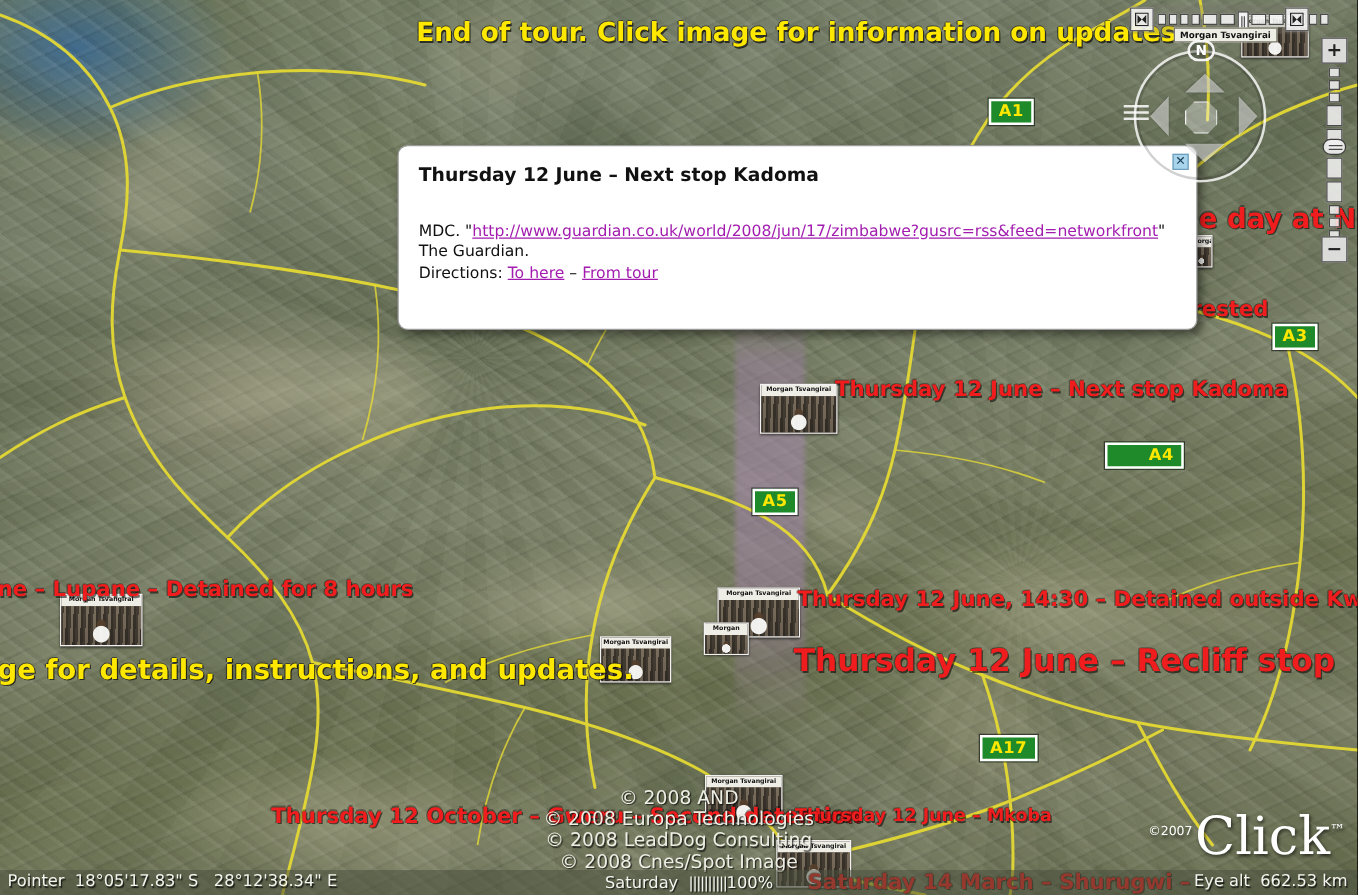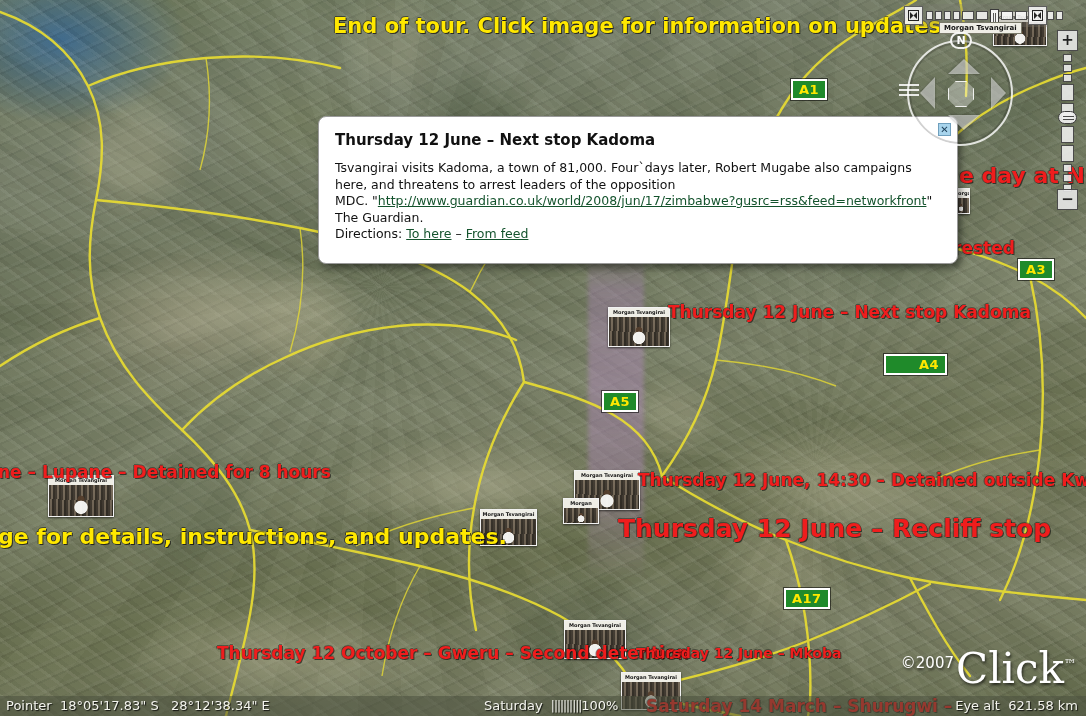--- a/index.html
+++ b/index.html
@@ -112,21 +112,21 @@
     background:#ffffff; border:1px solid #9a9a9a; border-radius:8px;
     box-shadow:3px 4px 7px rgba(0,0,0,.42);
     font-family:"DejaVu Sans", sans-serif;
   }
   #balloon .bl-title {
     font-size:15px; font-weight:bold; color:#111; margin:14px 0 0 16px;
   }
   #balloon .bl-body {
     font-size:12.5px; color:#111; line-height:16.5px; margin:11px 16px 0 16px;
   }
-  #balloon a { color:#14532d; text-decoration:underline; }
+  #balloon a { color:#a21caf; text-decoration:underline; }
   #bl-close {
     position:absolute; right:6px; top:6px; width:13px; height:13px;
     background:#a8d4ec; border:1px solid #6f9fbd;
     color:#1b3d57; font-size:10px; line-height:11px; text-align:center;
     font-family:"DejaVu Sans", sans-serif; cursor:pointer;
   }
   .bl-dirlbl { color:#111; }
 
   
   #timebar {
@@ -227,21 +227,21 @@
     text-shadow:1px 1px 1px rgba(0,0,0,.75);
     pointer-events:none;
   }
   #gbrand {
     position:absolute; right:10px; bottom:26px;
     color:#fff; font-family:"DejaVu Serif", serif; font-size:42px; line-height:42px;
     text-shadow:1px 2px 3px rgba(0,0,0,.65);
   }
   #gbrand sup { font-size:12px; vertical-align:super; }
   #gbrand .yr {
-    font-family:"DejaVu Sans", sans-serif; font-size:15px; vertical-align:super;
+    font-family:"DejaVu Sans", sans-serif; font-size:10px; vertical-align:super;
     margin-right:2px;
   }
 
   
   #status {
     position:absolute; left:0; right:0; bottom:0; height:20px;
     background:rgba(74,80,62,.55);
     color:#f4f4ee; font-size:13px; line-height:20px;
     font-family:"DejaVu Sans", sans-serif;
     text-shadow:1px 1px 1px rgba(0,0,0,.8);
@@ -349,39 +349,45 @@
   </div>
 
   <div>
     <div class="maplabel yellow" style="left:333px;  top:14px;  font-size:21px;">End of  tour.  Click image for information on updates.</div>
     <div class="maplabel red" style="left:959px;  top:163px; font-size:22px;">e day at N</div>
     <div class="maplabel red" style="left:953px;  top:238px; font-size:17px;">rested</div>
     <div class="maplabel red" style="left:668px;  top:302px; font-size:17px;">Thursday 12 June – Next stop Kadoma</div>
     <div class="maplabel red" style="left:-2px;   top:462px; font-size:17px;">ne – Lupane – Detained for 8 hours</div>
     <div class="maplabel red" style="left:638px;  top:470px; font-size:17px;">Thursday 12 June, 14:30 – Detained outside Kwekwe</div>
     <div class="maplabel yellow" style="left:-2px;   top:524px; font-size:22px;">ge for details, instructions, and updates.</div>
-    <div class="maplabel red" style="left:618px;  top:514px; font-size:25px;">Thursday 12 June – Recliff stop</div>
+    <div class="maplabel red" style="left:635px;  top:514px; font-size:25px;">Thursday 12 June – Recliff stop</div>
     <div class="maplabel red" style="left:217px;  top:643px; font-size:17px;">Thursday 12 October – Gweru – Second detention</div>
     <div class="maplabel red" style="left:636px;  top:645px; font-size:14px;">Thursday 12 June – Mkoba</div>
     <div class="maplabel red" style="left:646px;  top:696px; font-size:17px;">Saturday 14 March – Shurugwi –</div>
   </div>
 
+  <div id="copy">
+    <div>© 2008 AND</div>
+    <div>© 2008 Europa Technologies</div>
+    <div>© 2008 LeadDog Consulting</div>
+    <div>© 2008 Cnes/Spot Image</div>
+  </div>
 
   <div id="gbrand"><span class="yr">©2007</span><span>Click</span><sup>™</sup></div>
 
   <div id="balloon">
     <div id="bl-close">✕</div>
     <div class="bl-title">Thursday 12 June – Next stop Kadoma</div>
     <div class="bl-body">
-      <span>Tsvangirai visits Kadoma, a town of 81,000. Four`days later, Robert Mugabe also campaigns here, and threatens to arrest leaders of the opposition</span><br>
+      <br>
       <span>MDC. "</span><a href="#">http://www.guardian.co.uk/world/2008/jun/17/zimbabwe?gusrc=rss&amp;feed=networkfront</a><span>" The Guardian.</span><br>
       <span class="bl-dirlbl">Directions:</span>
       <a href="#">To here</a>
       <span>–</span>
-      <a href="#">From feed</a>
+      <a href="#">From tour</a>
     </div>
   </div>
 
   <div id="timebar">
     <div class="tb-btn" id="tb-left">
       <svg width="11" height="11" viewBox="0 0 11 11">
         <rect x="0.5" y="0.5" width="10" height="10" fill="none" stroke="#222"></rect>
         <path d="M2 2 L5.5 5.5 L2 9 Z M9 2 L5.5 5.5 L9 9 Z" fill="#222"></path>
       </svg>
     </div>
@@ -445,17 +451,17 @@
       <span>Pointer</span>&nbsp;
       <span>18°05'17.83" S</span>&nbsp;&nbsp;
       <span>28°12'38.34" E</span>
     </div>
     <div class="mid">
       <span>Saturday</span>&nbsp;
       <span class="bars">||||||||||</span><span>100%</span>
     </div>
     <div class="right">
       <span>Eye alt</span>&nbsp;
-      <span>621.58 km</span>
+      <span>662.53 km</span>
     </div>
   </div>
 
 </div>
 
 </body></html>

